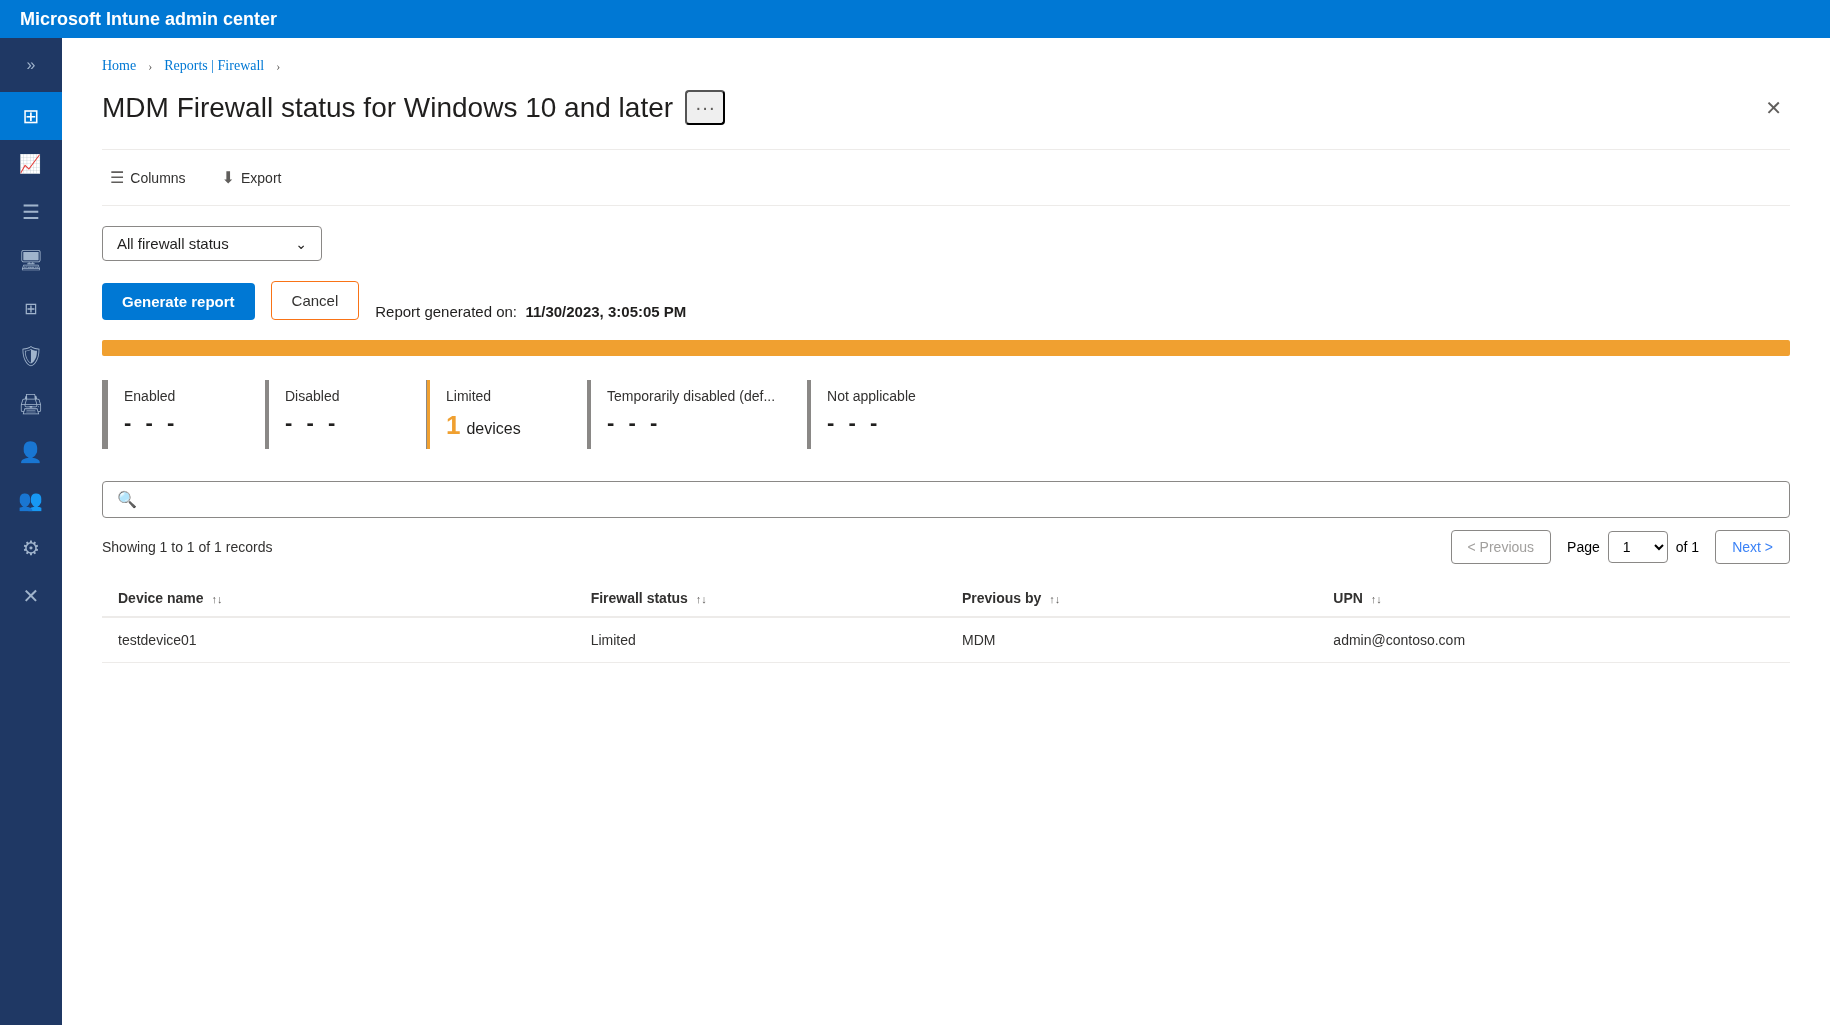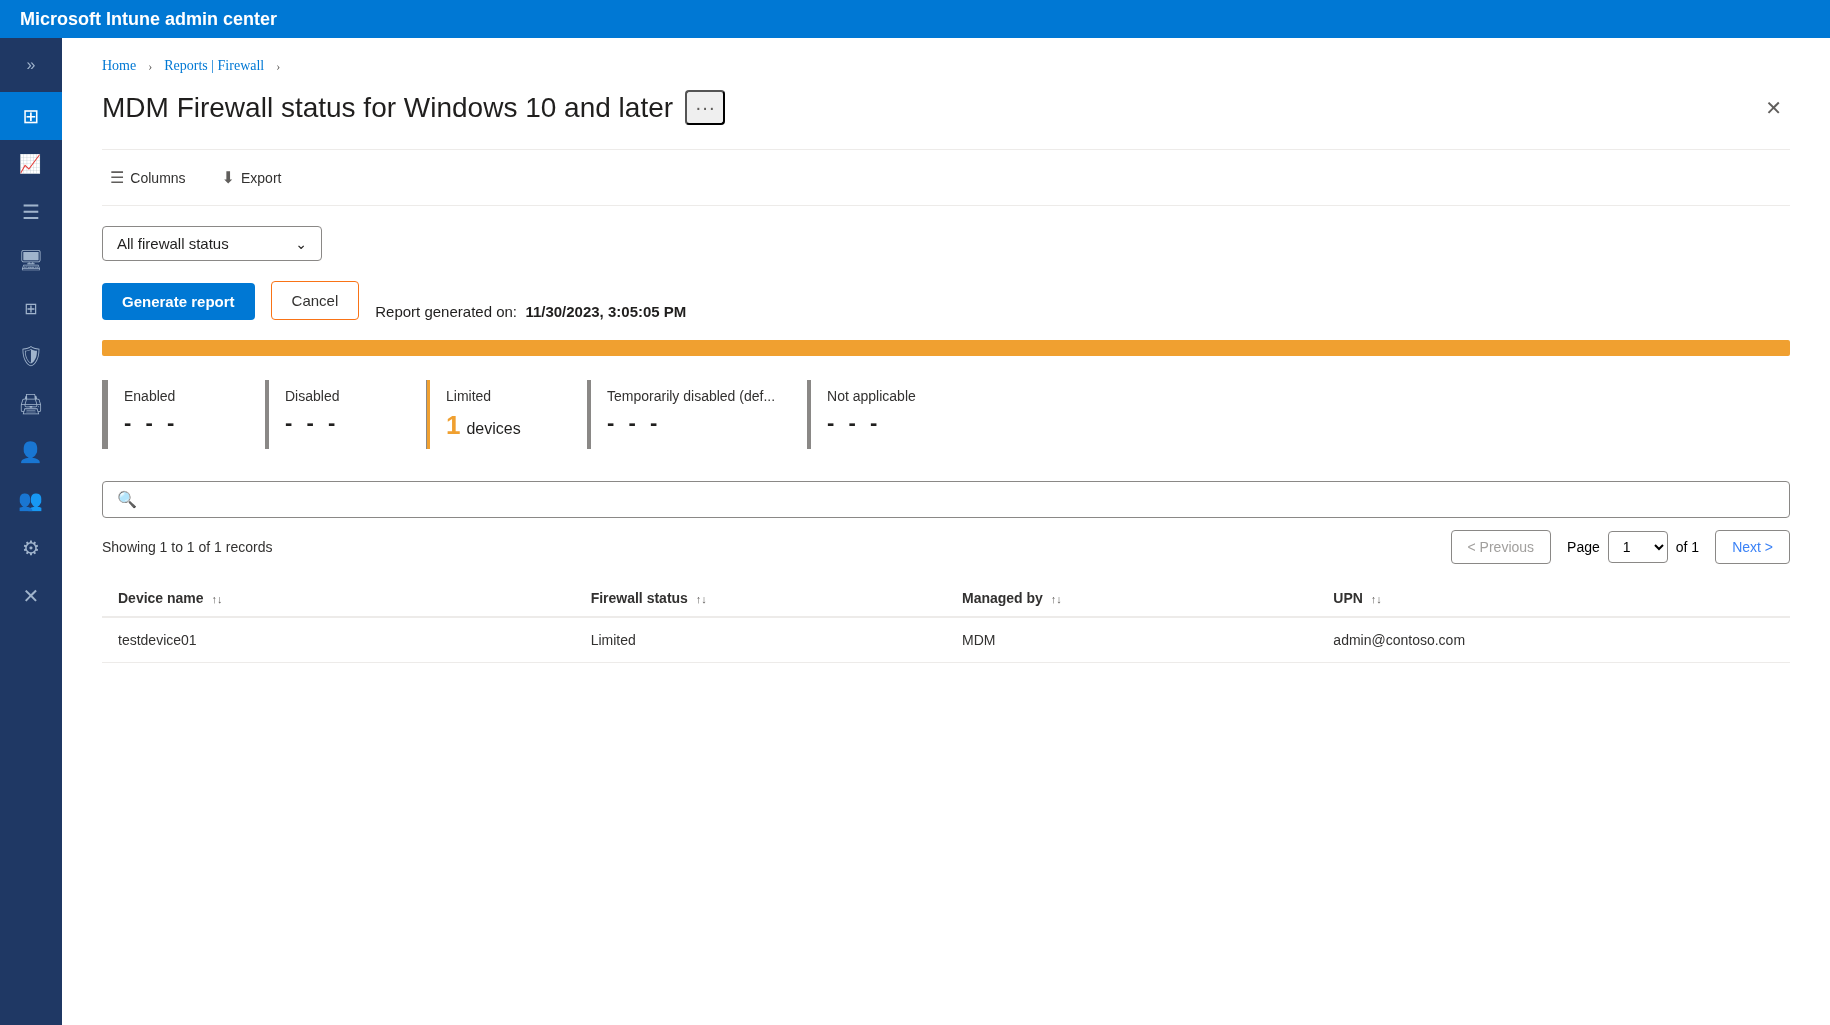--- a/index.html
+++ b/index.html
@@ -433,21 +433,21 @@
         <tr>
           <th class="col-device">
             <span>Device name</span>
             <span class="sort-icon">↑↓</span>
           </th>
           <th class="col-firewall">
             <span>Firewall status</span>
             <span class="sort-icon">↑↓</span>
           </th>
           <th class="col-managed">
-            <span>Managed by</span>
+            <span>Previous by</span>
             <span class="sort-icon">↑↓</span>
           </th>
           <th class="col-upn">
             <span>UPN</span>
             <span class="sort-icon">↑↓</span>
           </th>
         </tr>
       </thead>
       <tbody id="table-body">
 

